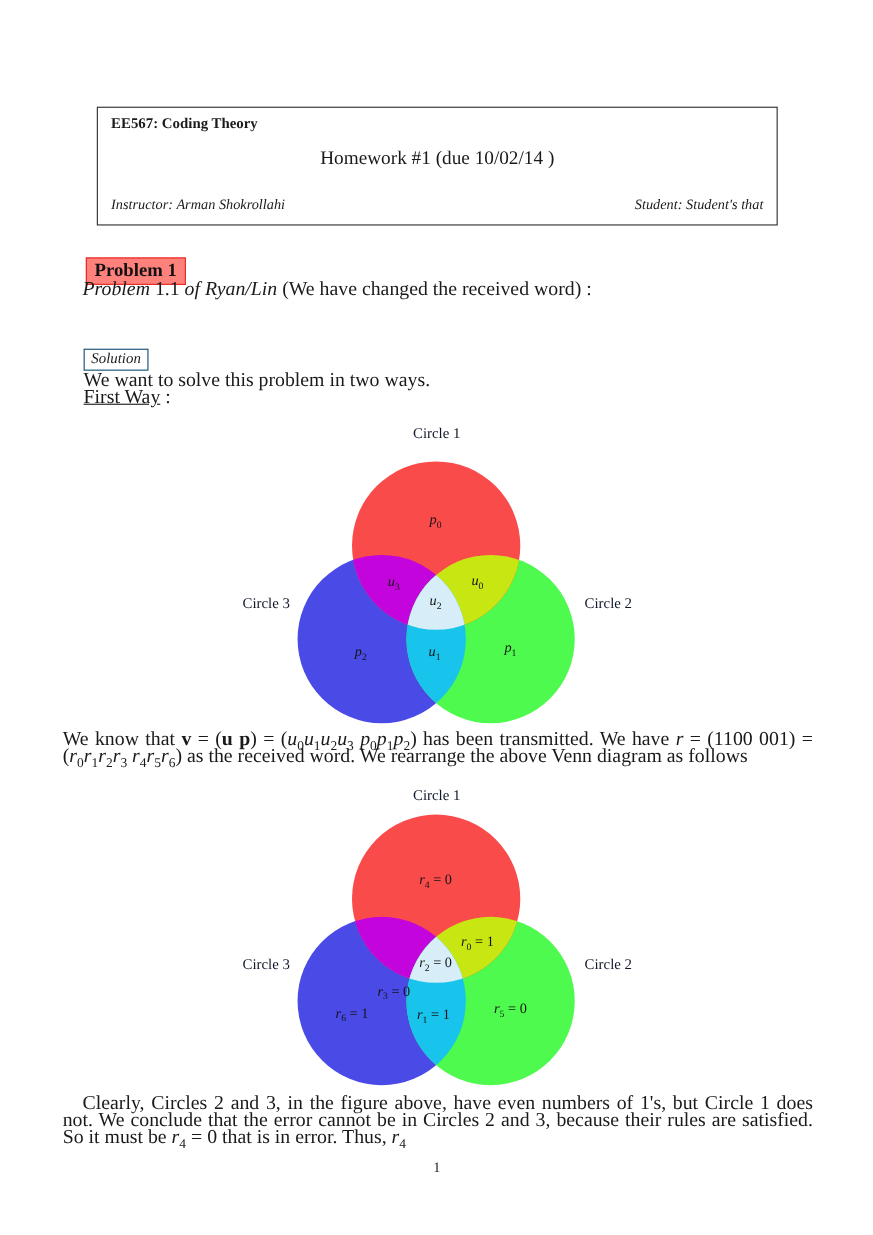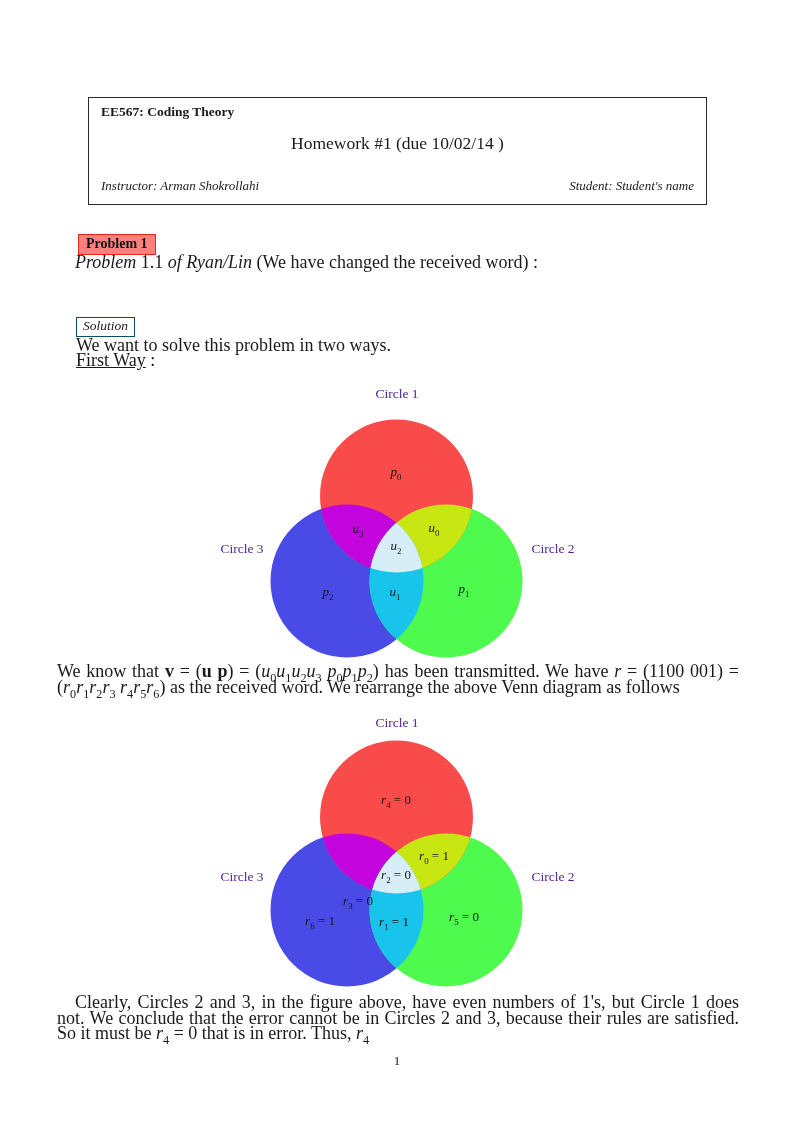--- a/index.html
+++ b/index.html
@@ -11,60 +11,60 @@
 
   
   .header-box { position:absolute; left:88px; top:97px; width:617px; height:106px; border:1px solid #2a2a2a; }
   .course { position:absolute; left:12px; top:6px; font-weight:bold; font-size:13.5px; }
   .hw-title { position:absolute; left:0; right:0; top:35px; text-align:center; font-size:17.5px; }
   .credits { position:absolute; left:12px; right:12px; top:80px; display:flex; justify-content:space-between; font-style:italic; font-size:13px; }
 
   
   .badge {
     position:absolute; left:78px; top:234px; background:#ff817b; border:1.2px solid #e8251f;
-    padding:1px 7px 2px; font-weight:bold; font-size:14px; color:#111;
+    padding:1px 7px 2px; font-weight:bold; font-size:17px; color:#111;
   }
 
   .textline { position:absolute; left:57px; width:682px; font-size:18px; line-height:15.5px; }
   .indent { text-indent:18px; }
   .justify { text-align:justify; }
 
   
   .solution-box {
     position:absolute; left:76px; top:317px; border:1px solid #0c4a6e;
     padding:0 6px 2px; font-style:italic; font-size:13.5px;
   }
   .uline { text-decoration:underline; }
 
   
   .venn { position:absolute; left:0; width:794px; height:280px; }
   .venn svg { position:absolute; left:0; top:0; }
   .circle-label {
     position:absolute; transform:translate(-50%,-50%); white-space:nowrap;
-    color:#4c1d95; font-size:13.5px;
+    color:#0f172a; font-size:13.5px;
   }
   .region-label {
     position:absolute; transform:translate(-50%,-50%); white-space:nowrap;
     color:#141414; font-size:13px;
   }
   .region-label sub, .textline sub { font-size:68%; line-height:0; }
 
   .page-num { position:absolute; left:0; right:0; top:1053px; text-align:center; font-size:13px; color:#222; }
 </style>
 </head>
 <body>
 
 <div class="page">
 
   <div class="header-box">
     <div class="course">EE567: Coding Theory</div>
     <div class="hw-title">Homework #1 (due 10/02/14 )</div>
     <div class="credits">
       <span>Instructor: Arman Shokrollahi</span>
-      <span>Student: Student's name</span>
+      <span>Student: Student's that</span>
     </div>
   </div>
 
   <div class="badge">Problem 1</div>
 
   <div class="textline indent" style="top:255px;"><i>Problem</i> 1.1 <i>of Ryan/Lin</i> (We have changed the received word) :</div>
 
 
   <div class="solution-box">Solution</div>
   <div class="textline" style="top:338px; left:76px;">We want to solve this problem in two ways.</div>

